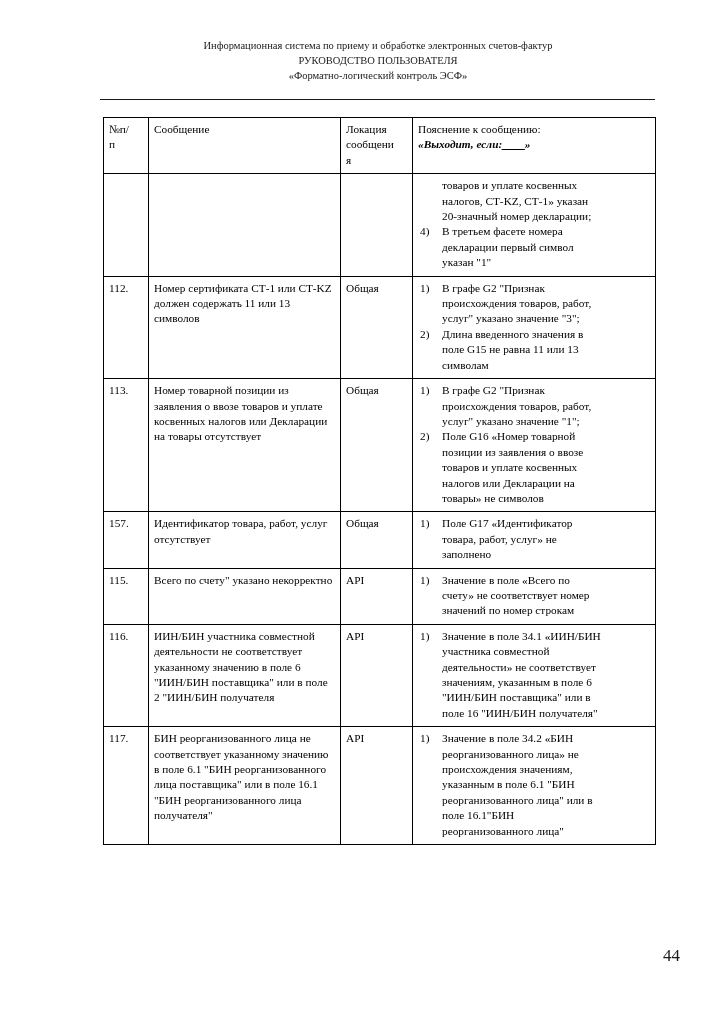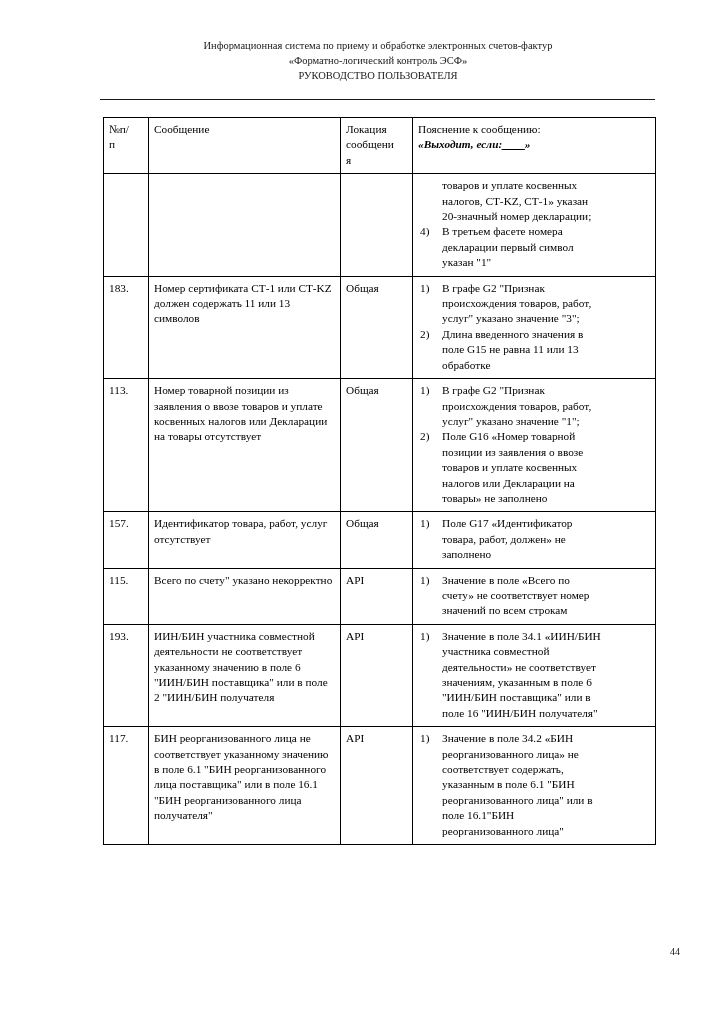--- a/index.html
+++ b/index.html
@@ -117,33 +117,33 @@
 
   td.num-cell { white-space: nowrap; }
 
   
   .page-number {
     position: absolute;
     left: 0;
     top: 946px;
     width: 680px;
     text-align: right;
-    font-size: 10px;
+    font-size: 17px;
     color: #1a1a1a;
   }
 </style>
 </head>
 <body>
 
 <div class="page">
 
   <div class="doc-header">
     <span class="hline">Информационная система по приему и обработке электронных счетов-фактур</span>
+    <span class="hline">РУКОВОДСТВО ПОЛЬЗОВАТЕЛЯ</span>
     <span class="hline">«Форматно-логический контроль ЭСФ»</span>
-    <span class="hline">РУКОВОДСТВО ПОЛЬЗОВАТЕЛЯ</span>
   </div>
 
   <div class="header-rule"></div>
 
   <div class="tbl-wrap">
     <table class="msg-table">
       <colgroup>
         <col class="c-num">
           <col class="c-msg">
           <col class="c-loc">
@@ -184,36 +184,36 @@
                 <li>
                   <span class="marker">4)</span>
                   <span class="cell-text">В третьем фасете номера</span>
                   <span class="cell-text">декларации первый символ</span>
                   <span class="cell-text">указан "1"</span>
                 </li>
               </ol>
             </td>
           </tr>
           <tr>
-            <td class="num-cell">183.</td>
+            <td class="num-cell">112.</td>
             <td>Номер сертификата СТ-1 или СТ-KZ должен содержать 11 или 13 символов</td>
             <td>Общая</td>
             <td>
               <ol class="expl-list">
                 <li>
                   <span class="marker">1)</span>
                   <span class="cell-text">В графе G2 "Признак</span>
                   <span class="cell-text">происхождения товаров, работ,</span>
                   <span class="cell-text">услуг" указано значение "3";</span>
                 </li>
                 <li>
                   <span class="marker">2)</span>
                   <span class="cell-text">Длина введенного значения в</span>
                   <span class="cell-text">поле G15 не равна 11 или 13</span>
-                  <span class="cell-text">обработке</span>
+                  <span class="cell-text">символам</span>
                 </li>
               </ol>
             </td>
           </tr>
           <tr>
             <td class="num-cell">113.</td>
             <td>Номер товарной позиции из заявления о ввозе товаров и уплате косвенных налогов или Декларации на товары отсутствует</td>
             <td>Общая</td>
             <td>
               <ol class="expl-list">
@@ -222,57 +222,57 @@
                   <span class="cell-text">В графе G2 "Признак</span>
                   <span class="cell-text">происхождения товаров, работ,</span>
                   <span class="cell-text">услуг" указано значение "1";</span>
                 </li>
                 <li>
                   <span class="marker">2)</span>
                   <span class="cell-text">Поле G16 «Номер товарной</span>
                   <span class="cell-text">позиции из заявления о ввозе</span>
                   <span class="cell-text">товаров и уплате косвенных</span>
                   <span class="cell-text">налогов или Декларации на</span>
-                  <span class="cell-text">товары» не заполнено</span>
+                  <span class="cell-text">товары» не символов</span>
                 </li>
               </ol>
             </td>
           </tr>
           <tr>
             <td class="num-cell">157.</td>
             <td>Идентификатор товара, работ, услуг отсутствует</td>
             <td>Общая</td>
             <td>
               <ol class="expl-list">
                 <li>
                   <span class="marker">1)</span>
                   <span class="cell-text">Поле G17 «Идентификатор</span>
-                  <span class="cell-text">товара, работ, должен» не</span>
+                  <span class="cell-text">товара, работ, услуг» не</span>
                   <span class="cell-text">заполнено</span>
                 </li>
               </ol>
             </td>
           </tr>
           <tr>
             <td class="num-cell">115.</td>
             <td>Всего по счету" указано некорректно</td>
             <td>API</td>
             <td>
               <ol class="expl-list">
                 <li>
                   <span class="marker">1)</span>
                   <span class="cell-text">Значение в поле «Всего по</span>
                   <span class="cell-text">счету» не соответствует номер</span>
-                  <span class="cell-text">значений по всем строкам</span>
-                </li>
-              </ol>
-            </td>
-          </tr>
-          <tr>
-            <td class="num-cell">193.</td>
+                  <span class="cell-text">значений по номер строкам</span>
+                </li>
+              </ol>
+            </td>
+          </tr>
+          <tr>
+            <td class="num-cell">116.</td>
             <td>ИИН/БИН участника совместной деятельности не соответствует указанному значению в поле 6 "ИИН/БИН поставщика" или в поле 2 "ИИН/БИН получателя</td>
             <td>API</td>
             <td>
               <ol class="expl-list">
                 <li>
                   <span class="marker">1)</span>
                   <span class="cell-text">Значение в поле 34.1 «ИИН/БИН</span>
                   <span class="cell-text">участника совместной</span>
                   <span class="cell-text">деятельности» не соответствует</span>
                   <span class="cell-text">значениям, указанным в поле 6</span>
@@ -285,21 +285,21 @@
           <tr>
             <td class="num-cell">117.</td>
             <td>БИН реорганизованного лица не соответствует указанному значению в поле 6.1 "БИН реорганизованного лица поставщика" или в поле 16.1 "БИН реорганизованного лица получателя"</td>
             <td>API</td>
             <td>
               <ol class="expl-list">
                 <li>
                   <span class="marker">1)</span>
                   <span class="cell-text">Значение в поле 34.2 «БИН</span>
                   <span class="cell-text">реорганизованного лица» не</span>
-                  <span class="cell-text">соответствует содержать,</span>
+                  <span class="cell-text">происхождения значениям,</span>
                   <span class="cell-text">указанным в поле 6.1 "БИН</span>
                   <span class="cell-text">реорганизованного лица" или в</span>
                   <span class="cell-text">поле 16.1"БИН</span>
                   <span class="cell-text">реорганизованного лица"</span>
                 </li>
               </ol>
             </td>
           </tr>
         </tbody>
     </table>

